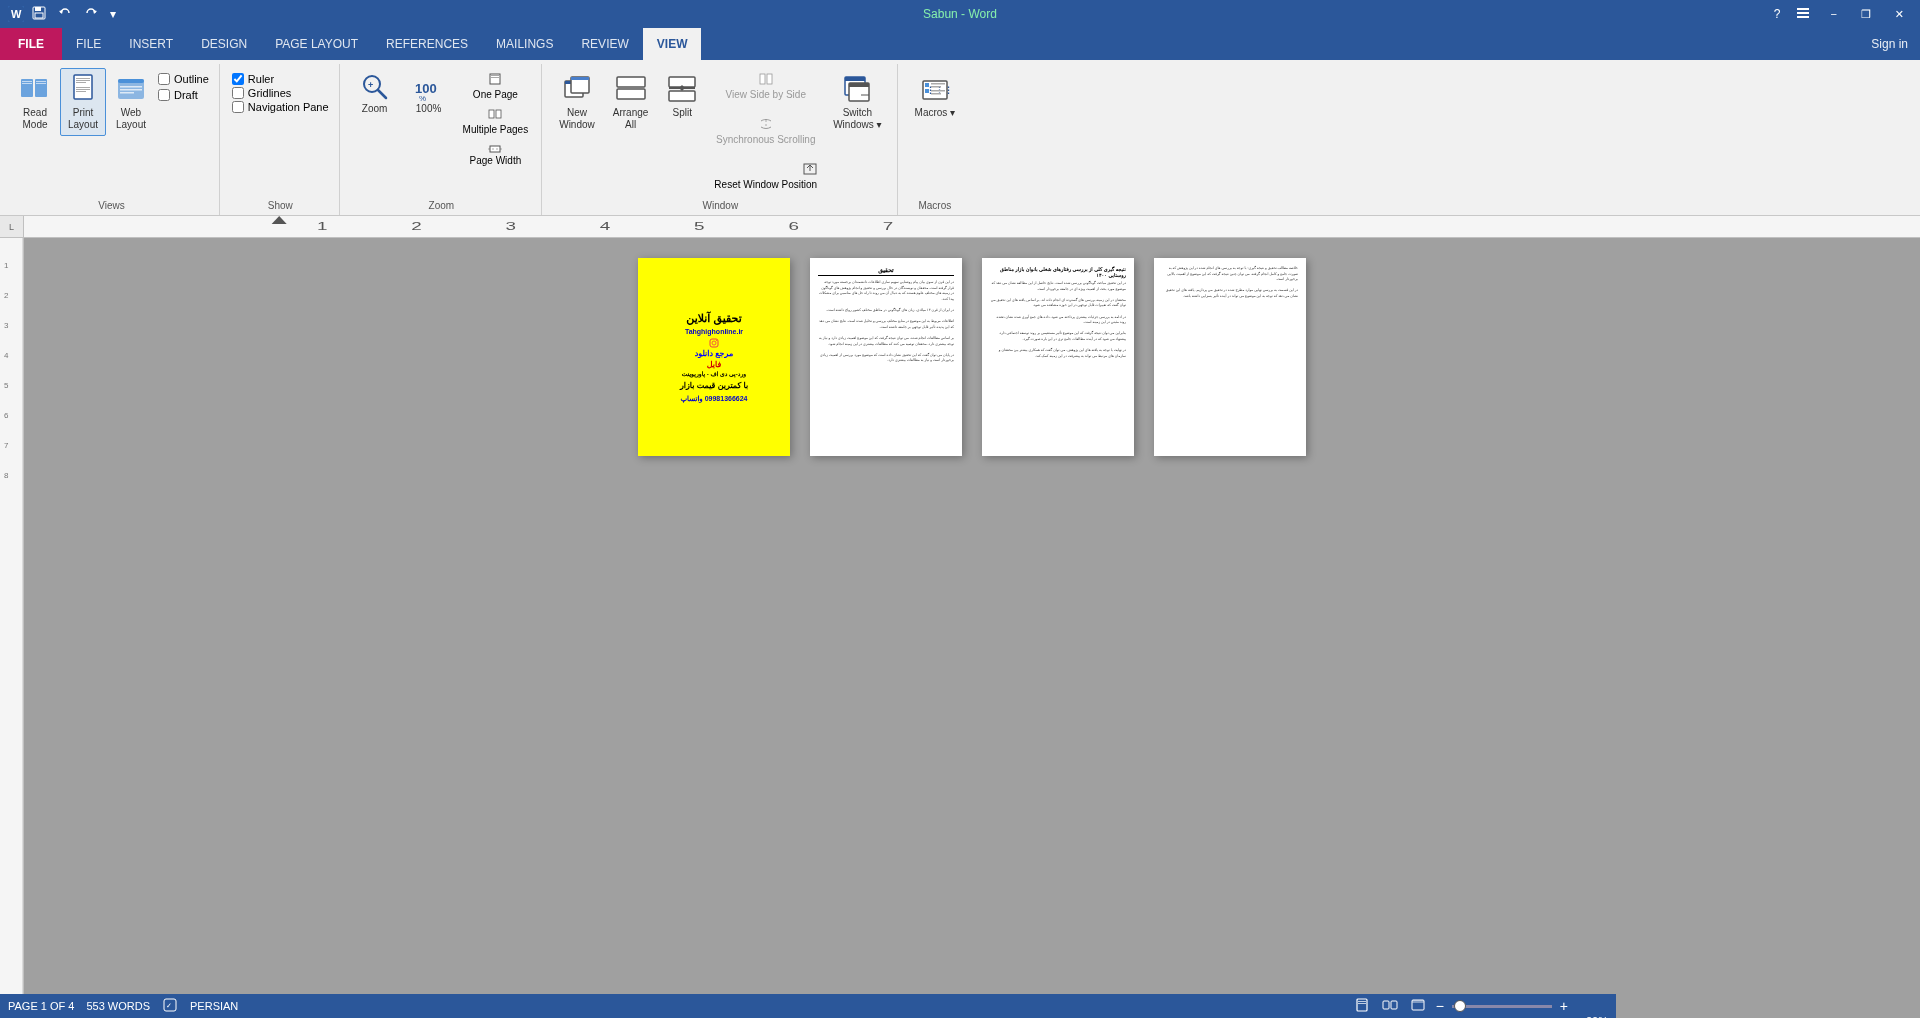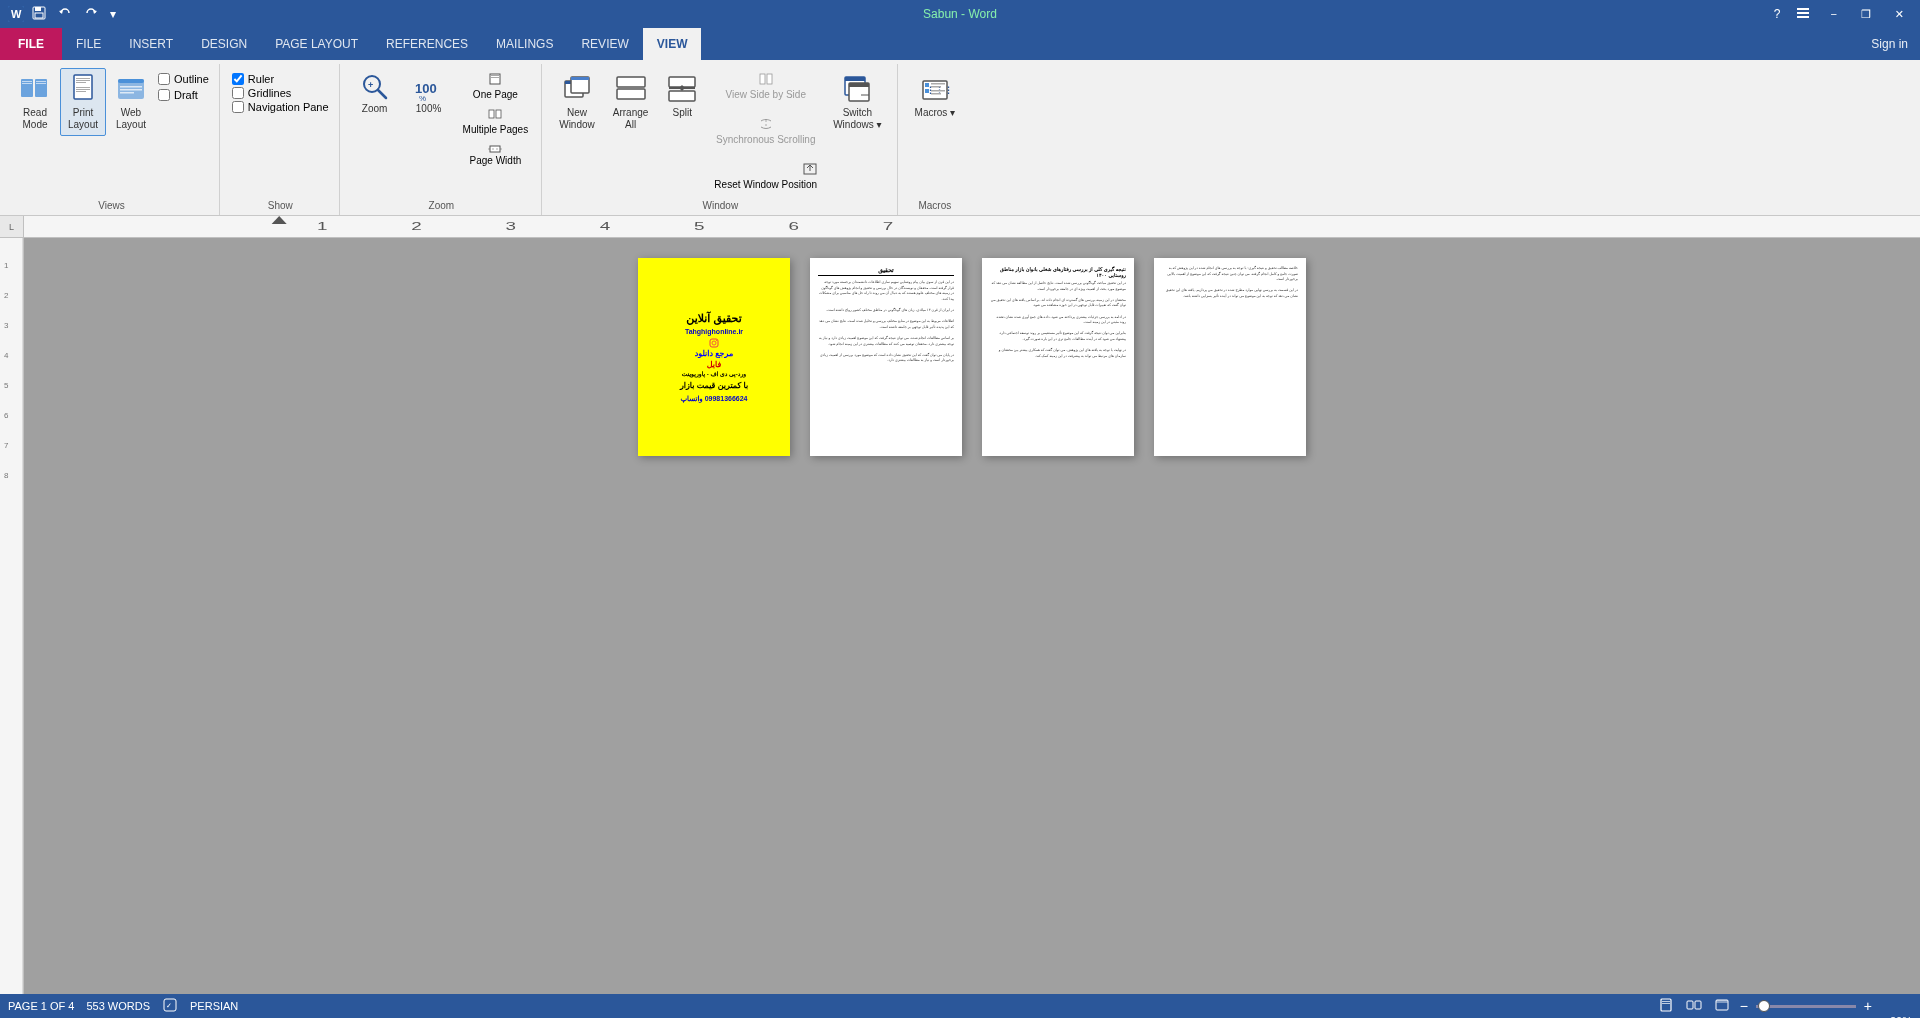--- a/index.html
+++ b/index.html
@@ -57,21 +57,21 @@
 
     
     .main-area { display: flex; height: calc(1018px - 28px - 32px - 90px - 22px - 24px); }
     .ruler-v { width: 24px; background: #f5f5f5; border-right: 1px solid #c0c0c0; }
     .document-area { flex: 1; background: #a0a0a0; overflow: auto; display: flex; justify-content: center; align-items: flex-start; padding: 20px; gap: 20px; flex-wrap: nowrap; }
 
     
     .page-thumb { background: white; box-shadow: 2px 2px 8px rgba(0,0,0,0.3); width: 152px; height: 198px; flex-shrink: 0; overflow: hidden; position: relative; }
 
     
-    .status-bar { background: #2b579a; height: 24px; display: flex; align-items: center; padding: 0 8px; color: white; font-size: 11px; gap: 12px; position: fixed; bottom: 0; left: 0; width: 1920px; }
+    .status-bar { background: #2b579a; height: 24px; display: flex; align-items: center; padding: 0 8px; color: white; font-size: 11px; gap: 12px; position: fixed; bottom: 0; left: 0; width: 1616px; }
     .status-bar-right { margin-left: auto; display: flex; align-items: center; gap: 8px; }
 
     
     svg { overflow: visible; }
 
     .zoom-slider { width: 100px; -webkit-appearance: none; height: 3px; background: #8888aa; outline: none; }
     .zoom-slider::-webkit-slider-thumb { -webkit-appearance: none; width: 12px; height: 12px; border-radius: 50%; background: white; border: 1px solid #555; cursor: pointer; }
   </style>
 </head>
 <body>

